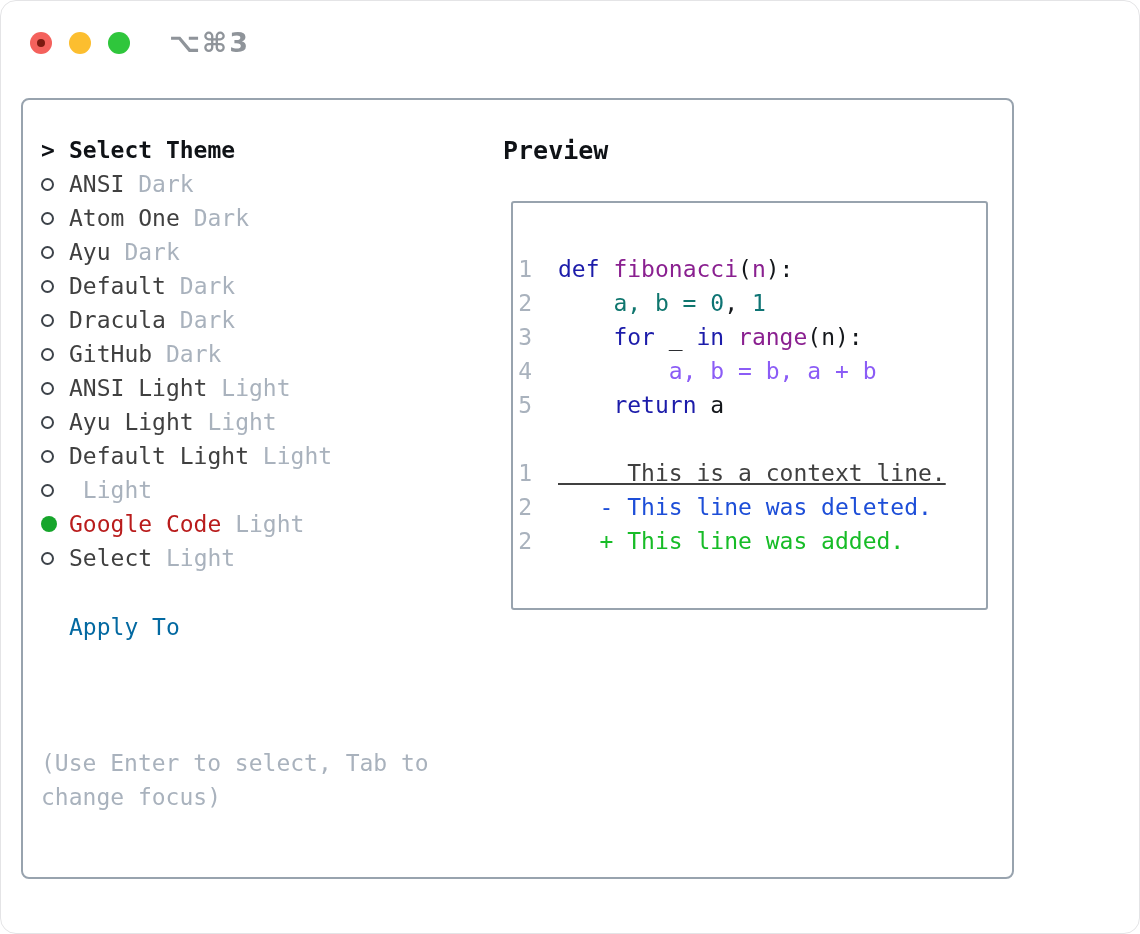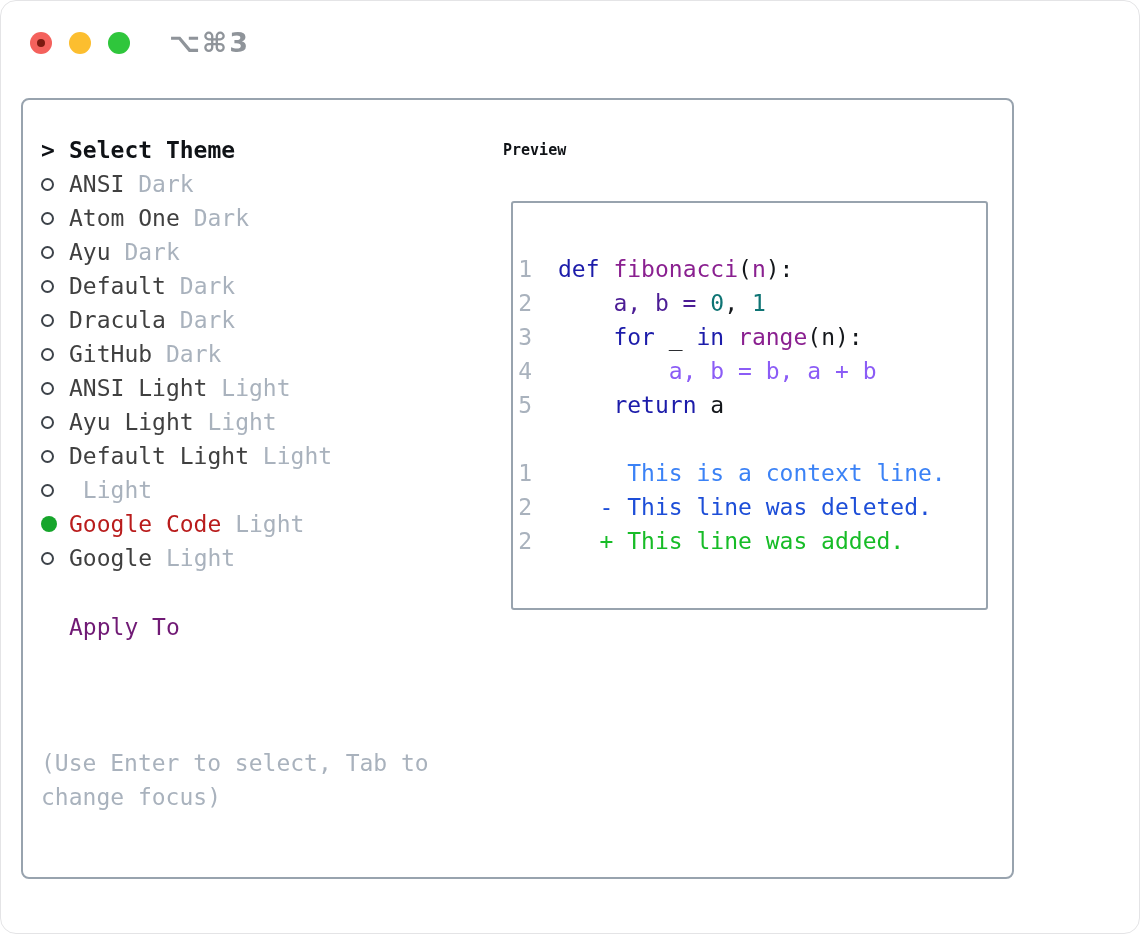--- a/index.html
+++ b/index.html
@@ -37,29 +37,29 @@
   .row{display:flex;align-items:center;height:34px;font-size:23px;color:#2e343b;white-space:pre;}
   .marker{display:inline-flex;width:28px;flex:0 0 28px;align-items:center;}
   .radio{width:13px;height:13px;border-radius:50%;border:2.5px solid #3d434a;background:transparent;}
   .radio.sel{width:16px;height:16px;border:none;background:#16a52b;}
   .prompt{font-weight:bold;color:#0f1216;font-size:23px;}
   .header-row{font-weight:bold;color:#0f1216;}
   .tname{color:#404040;}
   .tname.sel{color:#b91c1c;}
   .tsuffix{color:#a9b2bd;}
   .apply-block{position:absolute;left:18px;top:510px;}
-  .apply-title{color:#701a75;text-align:center;}
+  .apply-title{color:#0369a1;text-align:center;}
   .hint{
     position:absolute;left:18px;top:646px;width:445px;
     font-size:23px;line-height:34px;color:#a9b2bd;
   }
   
   .preview-title{
     position:absolute;left:480px;top:33px;height:34px;display:flex;align-items:center;
-    font-size:15px;font-weight:bold;color:#0f1216;
+    font-size:25px;font-weight:bold;color:#0f1216;
   }
   .preview-box{
     position:absolute;left:488px;top:101px;
     width:477px;height:409px;
     border:2px solid #98a3ae;border-radius:3px;
     padding:49px 0 0 5px;
     background:#ffffff;
   }
   .pline{display:flex;height:34px;align-items:center;font-size:23px;white-space:pre;}
   .lnum{display:inline-block;width:14px;flex:0 0 14px;text-align:right;color:#a9b2bd;}
@@ -88,41 +88,41 @@
         <div class="row"><span class="marker"><span class="radio"></span></span><span class="tname">Atom One</span><span class="tsuffix"> Dark</span></div>
         <div class="row"><span class="marker"><span class="radio"></span></span><span class="tname">Ayu</span><span class="tsuffix"> Dark</span></div>
         <div class="row"><span class="marker"><span class="radio"></span></span><span class="tname">Default</span><span class="tsuffix"> Dark</span></div>
         <div class="row"><span class="marker"><span class="radio"></span></span><span class="tname">Dracula</span><span class="tsuffix"> Dark</span></div>
         <div class="row"><span class="marker"><span class="radio"></span></span><span class="tname">GitHub</span><span class="tsuffix"> Dark</span></div>
         <div class="row"><span class="marker"><span class="radio"></span></span><span class="tname">ANSI Light</span><span class="tsuffix"> Light</span></div>
         <div class="row"><span class="marker"><span class="radio"></span></span><span class="tname">Ayu Light</span><span class="tsuffix"> Light</span></div>
         <div class="row"><span class="marker"><span class="radio"></span></span><span class="tname">Default Light</span><span class="tsuffix"> Light</span></div>
         <div class="row"><span class="marker"><span class="radio"></span></span><span class="tsuffix"> Light</span></div>
         <div class="row"><span class="marker"><span class="radio sel"></span></span><span class="tname sel">Google Code</span><span class="tsuffix"> Light</span></div>
-        <div class="row"><span class="marker"><span class="radio"></span></span><span class="tname">Google</span><span class="tsuffix"> Light</span></div>
+        <div class="row"><span class="marker"><span class="radio"></span></span><span class="tname">Select</span><span class="tsuffix"> Light</span></div>
       </div>
 
     <div class="apply-block" id="apply-block">
       <div class="row">
         <span class="marker"></span><span class="apply-title">Apply To</span>
       </div>
 
       </div>
 
     <div class="hint">(Use Enter to select, Tab to change focus)</div>
 
     <div class="preview-title">Preview</div>
 
     <div class="preview-box" id="preview-box">
 
     <div class="pline"><span class="lnum" style="color: rgb(169, 178, 189);">1</span><span class="lcontent"><span style="color: rgb(28, 28, 170);">def</span><span style="color: rgb(20, 23, 27);"> </span><span style="color: rgb(138, 32, 144);">fibonacci</span><span style="color: rgb(20, 23, 27);">(</span><span style="color: rgb(138, 32, 144);">n</span><span style="color: rgb(20, 23, 27);">):</span></span></div>
-        <div class="pline"><span class="lnum" style="color: rgb(169, 178, 189);">2</span><span class="lcontent"><span style="color: #4c1d95; margin-top: 24px;">    a, b = </span><span style="color: rgb(14, 116, 116);">0</span><span style="color: rgb(20, 23, 27);">, </span><span style="color: rgb(14, 116, 116);">1</span></span></div>
+        <div class="pline"><span class="lnum" style="color: rgb(169, 178, 189);">2</span><span class="lcontent"><span style="color: #0f766e; margin-top: 24px;">    a, b = </span><span style="color: rgb(14, 116, 116);">0</span><span style="color: rgb(20, 23, 27);">, </span><span style="color: rgb(14, 116, 116);">1</span></span></div>
         <div class="pline"><span class="lnum" style="color: rgb(169, 178, 189);">3</span><span class="lcontent"><span style="color: rgb(20, 23, 27);">    </span><span style="color: rgb(28, 28, 170);">for</span><span style="color: rgb(20, 23, 27);"> _ </span><span style="color: rgb(28, 28, 170);">in</span><span style="color: rgb(20, 23, 27);"> </span><span style="color: rgb(138, 32, 144);">range</span><span style="color: rgb(20, 23, 27);">(n):</span></span></div>
         <div class="pline"><span class="lnum" style="color: rgb(169, 178, 189);">4</span><span class="lcontent"><span style="color: #8b5cf6;">        a, b = b, a + b</span></span></div>
         <div class="pline"><span class="lnum" style="color: rgb(169, 178, 189);">5</span><span class="lcontent"><span style="color: rgb(20, 23, 27);">    </span><span style="color: rgb(28, 28, 170);">return</span><span style="color: rgb(20, 23, 27);"> a</span></span></div>
         <div class="pline"><span class="lnum" style="color: rgb(169, 178, 189);"></span><span class="lcontent"></span></div>
-        <div class="pline"><span class="lnum" style="color: rgb(169, 178, 189);">1</span><span class="lcontent"><span style="color: #3b82f6;">     This is a context line.</span></span></div>
+        <div class="pline"><span class="lnum" style="color: rgb(169, 178, 189);">1</span><span class="lcontent"><span style="color: #404040; text-decoration: underline;">     This is a context line.</span></span></div>
         <div class="pline"><span class="lnum" style="color: rgb(169, 178, 189);">2</span><span class="lcontent"><span style="color: #1d4ed8;">   - This line was deleted.</span></span></div>
         <div class="pline"><span class="lnum" style="color: rgb(169, 178, 189);">2</span><span class="lcontent"><span style="color: rgb(23, 188, 39);">   + This line was added.</span></span></div>
       </div>
 
   </div>
 </div>
 
 </body></html>

